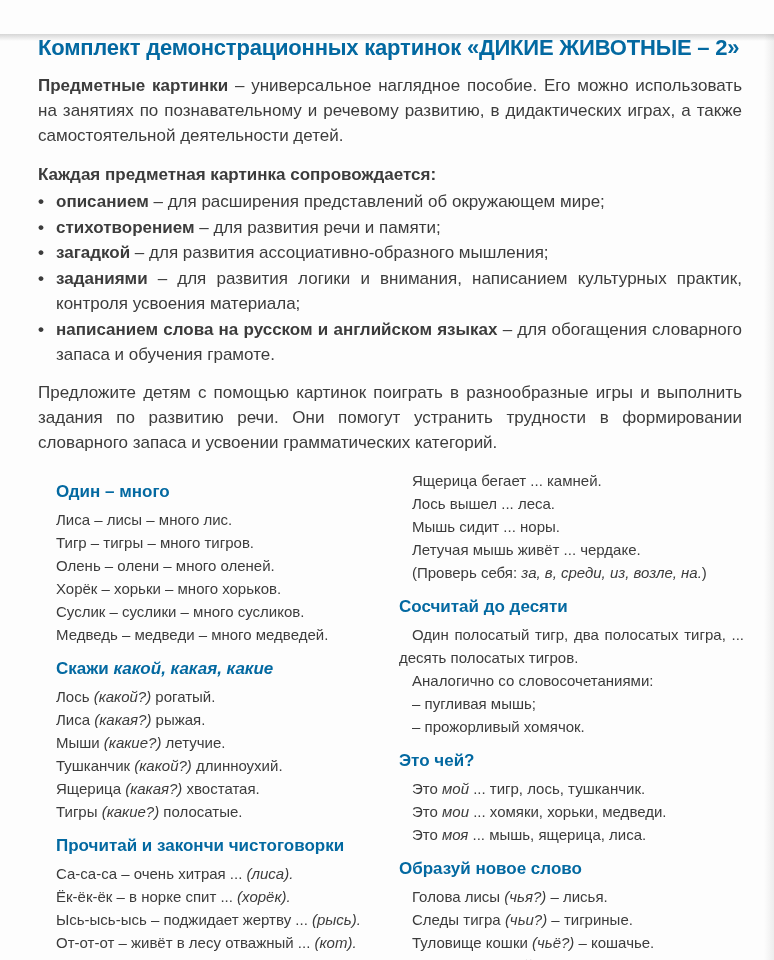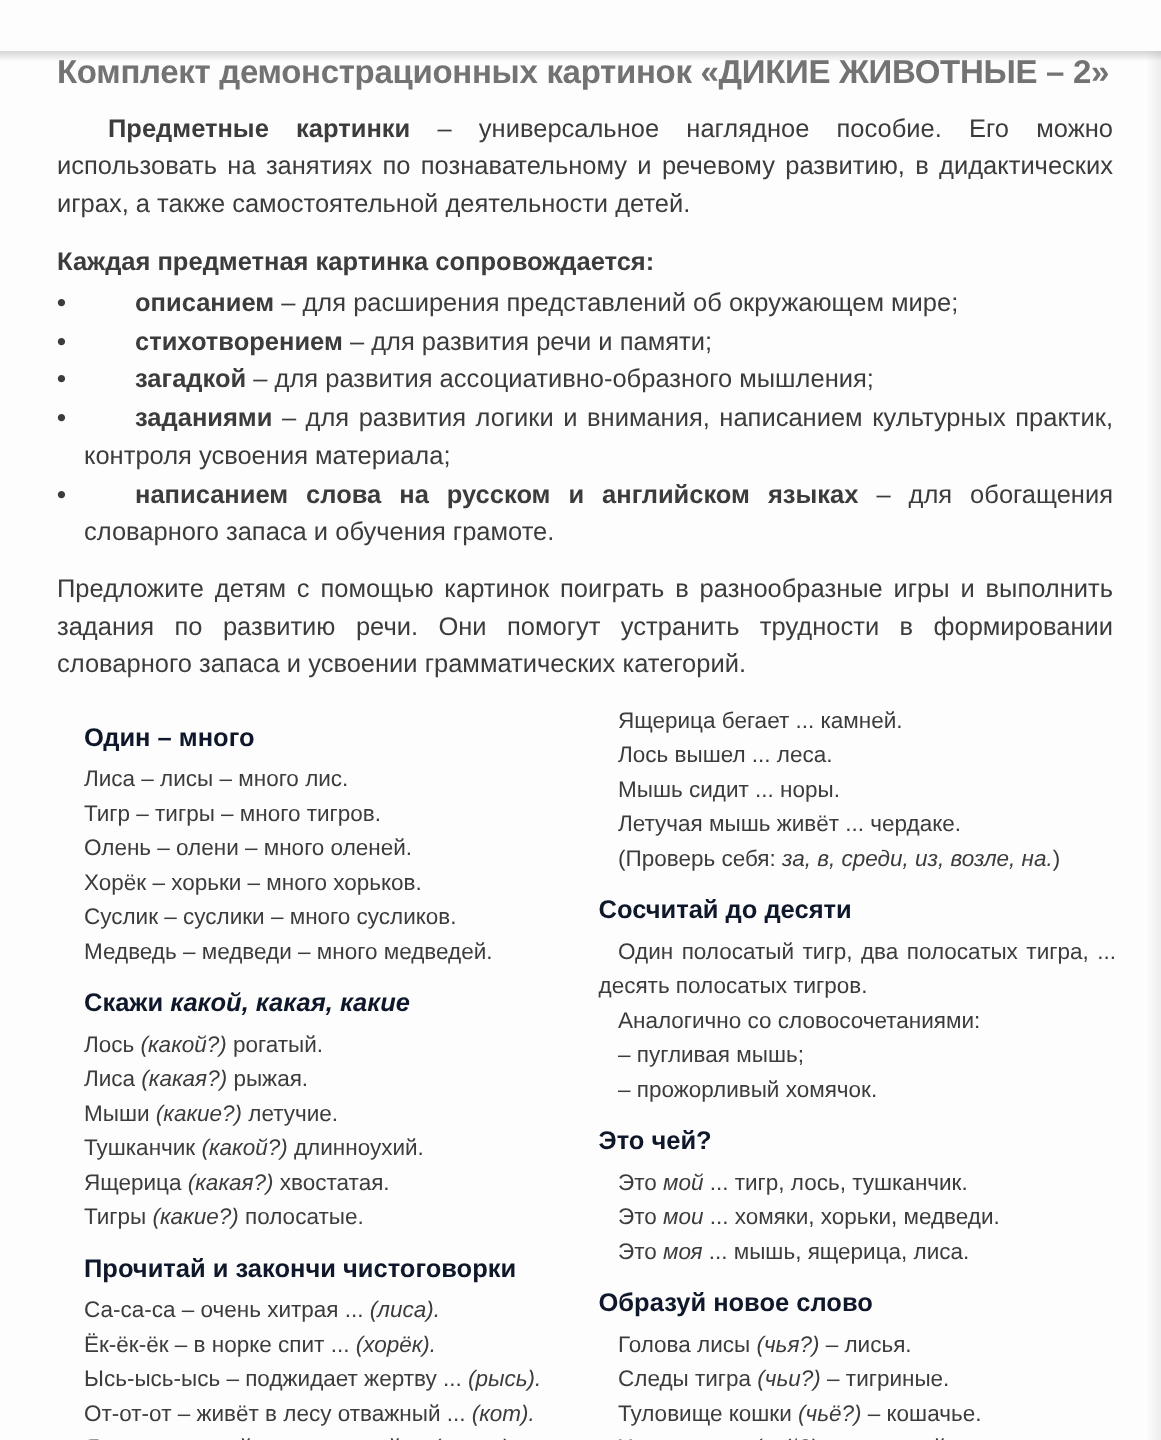--- a/index.html
+++ b/index.html
@@ -9,33 +9,33 @@
     font-family:"Liberation Sans","DejaVu Sans",sans-serif;
     -webkit-font-smoothing:antialiased;
   }
   .page{position:relative;width:100%;height:100%;}
   .edge-top{position:absolute;top:0;left:0;right:0;height:7px;
     background:linear-gradient(to bottom,rgba(140,140,140,.35),rgba(255,255,255,0));}
   .edge-right{position:absolute;top:0;bottom:0;right:0;width:10px;
     background:linear-gradient(to left,rgba(140,140,140,.14),rgba(255,255,255,0));}
   .title{
     margin:34px 30px 0 38px;font-size:22px;line-height:27px;font-weight:700;
-    color:#737373;letter-spacing:-0.2px;
+    color:#0369a1;letter-spacing:-0.2px;
   }
   .para{margin:12px 32px 0 38px;font-size:17px;line-height:25px;}
   .just{text-align:justify;}
   .lead{margin-top:14px;font-weight:bold;}
   #bullet-list{margin:2px 32px 0 38px;}
   .bullet{display:flex;font-size:17px;line-height:25.5px;}
   .dot{width:18px;font-weight:700;flex:none;}
   .btext{flex:1;text-align:justify;}
-  .b{font-weight:700;margin-left:34px;}
+  .b{font-weight:700;}
   .i{font-style:italic;}
   .columns{display:grid;grid-template-columns:343px 1fr;margin:14px 30px 0 56px;align-items:start;}
-  .heading{font-weight:700;font-size:17px;color:#0f172a;margin:13px 0 6px;}
+  .heading{font-weight:700;font-size:17px;color:#0369a1;margin:13px 0 6px;}
   .line{font-size:15px;line-height:23px;}
   .col-right .line{padding-left:13px;}
   .col-right .line.wrap{padding-left:0;text-indent:13px;text-align:justify;}
   .watermark{
     position:absolute;top:444px;left:12px;right:8px;text-align:center;
     font-size:56px;font-weight:700;letter-spacing:1px;white-space:nowrap;
     color:rgba(250,250,250,.50);
     -webkit-text-stroke:1px rgba(160,160,160,.28);
     text-shadow:2px 2px 2px rgba(125,125,125,.40),-1px -1px 1px rgba(255,255,255,.85);
     pointer-events:none;user-select:none;

